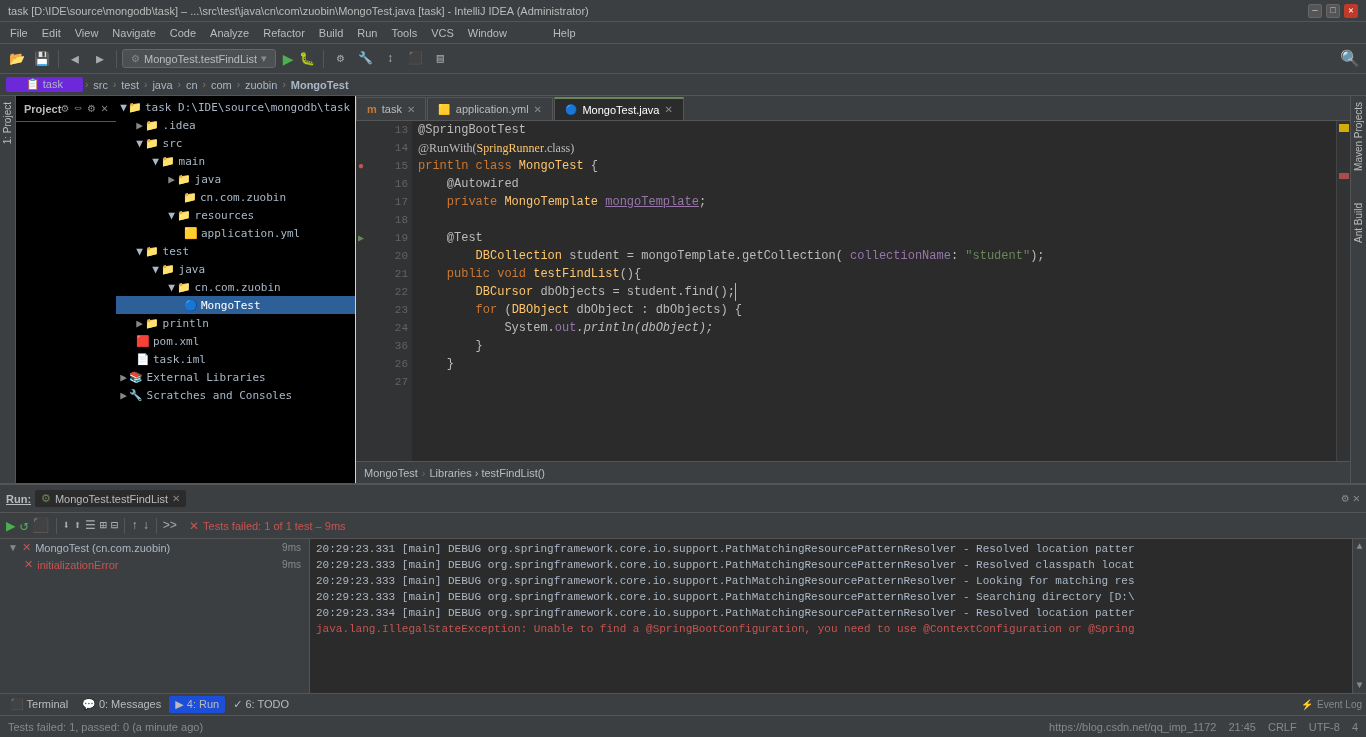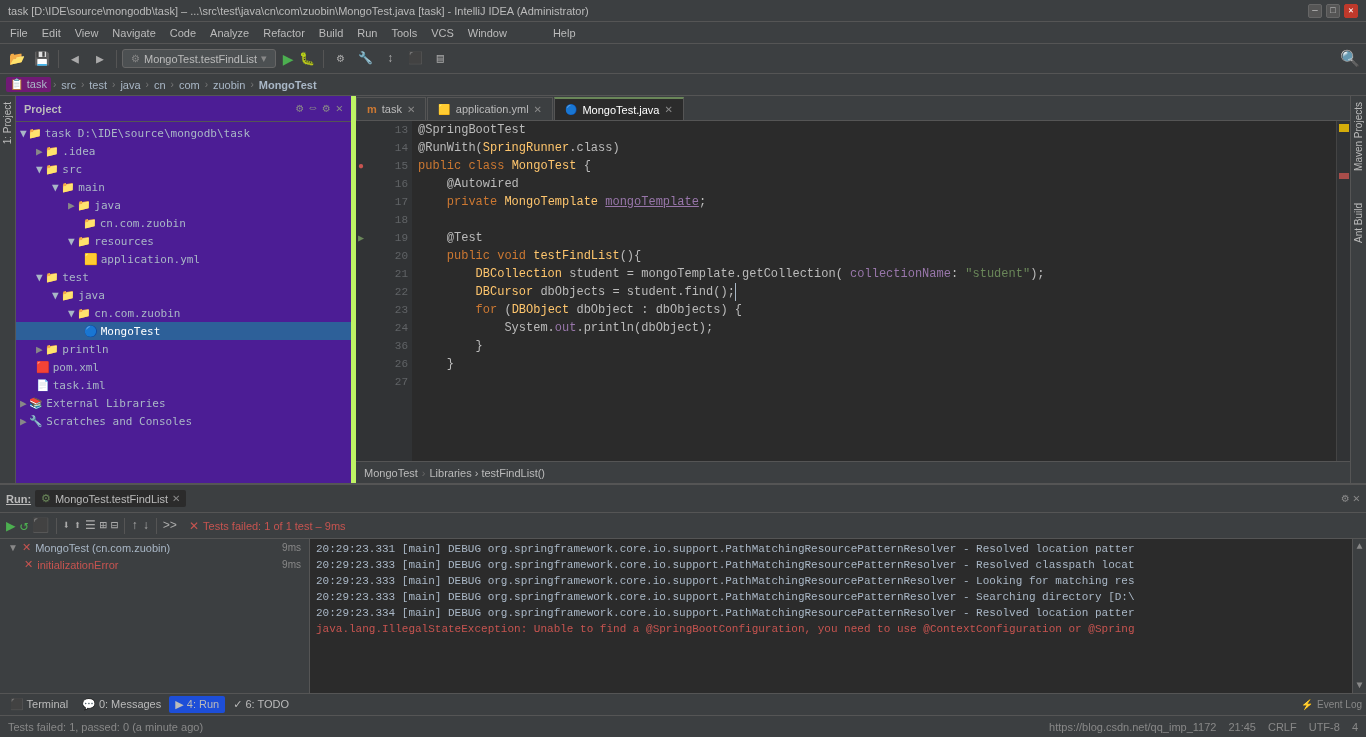--- a/index.html
+++ b/index.html
@@ -57,21 +57,21 @@
     <div style="width:1px;height:18px;background:#555;margin:0 2px;"></div>
     <div style="width:22px;height:22px;cursor:pointer;display:flex;align-items:center;justify-content:center;color:#aaa;font-size:12px;">⚙</div>
     <div style="width:22px;height:22px;cursor:pointer;display:flex;align-items:center;justify-content:center;color:#aaa;font-size:12px;">🔧</div>
     <div style="width:22px;height:22px;cursor:pointer;display:flex;align-items:center;justify-content:center;color:#aaa;font-size:12px;">↕</div>
     <div style="width:22px;height:22px;cursor:pointer;display:flex;align-items:center;justify-content:center;color:#aaa;font-size:12px;">⬛</div>
     <div style="width:22px;height:22px;cursor:pointer;display:flex;align-items:center;justify-content:center;color:#aaa;font-size:12px;">▤</div>
     <div style="margin-left:auto;font-size:16px;color:#888;cursor:pointer;">🔍</div>
   </div>
 
   <div style="background:#3c3f41; height:22px; display:flex; align-items:center; padding:0 6px; border-bottom:1px solid #555; gap:2px; font-family:Arial,sans-serif;">
-    <span style="color:#a9b7c6;font-size:11px;cursor:pointer;padding:1px 4px;background:#701a75;border-radius:2px;">📋 task</span>
+    <span style="color:#a9b7c6;font-size:11px;cursor:pointer;padding:1px 20px;background:#6d28d9;border-radius:2px;">📋 task</span>
     <span style="color:#777;font-size:10px;">›</span>
     <span style="color:#a9b7c6;font-size:11px;cursor:pointer;padding:1px 3px;">src</span>
     <span style="color:#777;font-size:10px;">›</span>
     <span style="color:#a9b7c6;font-size:11px;cursor:pointer;padding:1px 3px;">test</span>
     <span style="color:#777;font-size:10px;">›</span>
     <span style="color:#a9b7c6;font-size:11px;cursor:pointer;padding:1px 3px;">java</span>
     <span style="color:#777;font-size:10px;">›</span>
     <span style="color:#a9b7c6;font-size:11px;cursor:pointer;padding:1px 3px;">cn</span>
     <span style="color:#777;font-size:10px;">›</span>
     <span style="color:#a9b7c6;font-size:11px;cursor:pointer;padding:1px 3px;">com</span>
@@ -80,21 +80,21 @@
     <span style="color:#777;font-size:10px;">›</span>
     <span style="color:#a9b7c6;font-size:11px;cursor:pointer;padding:1px 3px;font-weight:bold;">MongoTest</span>
   </div>
 
   <div style="display:flex; flex:1; overflow:hidden;">
 
     <div style="width:16px; background:#3c3f41; border-right:1px solid #555; display:flex; flex-direction:column; align-items:center;">
       <div style="writing-mode:vertical-rl;transform:rotate(180deg);font-size:10px;color:#bbb;padding:6px 2px;cursor:pointer;font-family:Arial,sans-serif;">1: Project</div>
     </div>
 
-    <div style="width:340px; background:#4c1d95; border-right:5px solid #bef264; display:flex; flex-direction:column; overflow:hidden;">
+    <div style="width:340px; background:#000000; border-right:1px solid #bef264; display:flex; flex-direction:row; overflow:hidden;">
 
       <div style="height:26px; display:flex; align-items:center; justify-content:space-between; padding:0 8px; border-bottom:1px solid #555;">
         <span style="color:#bbb;font-size:11px;font-weight:bold;font-family:Arial,sans-serif;">Project</span>
         <div style="display:flex;gap:6px;">
           <span style="color:#888;font-size:12px;cursor:pointer;">⚙</span>
           <span style="color:#888;font-size:12px;cursor:pointer;">⇔</span>
           <span style="color:#888;font-size:12px;cursor:pointer;">⚙</span>
           <span style="color:#888;font-size:12px;cursor:pointer;">✕</span>
         </div>
       </div>
@@ -229,50 +229,50 @@
           <div style="height:18px;display:flex;align-items:center;justify-content:flex-end;font-size:11px;color:#606366;padding-right:4px;">24</div>
           <div style="height:18px;display:flex;align-items:center;justify-content:flex-end;font-size:11px;color:#606366;padding-right:4px;">36</div>
           <div style="height:18px;display:flex;align-items:center;justify-content:flex-end;font-size:11px;color:#606366;padding-right:4px;">26</div>
           <div style="height:18px;display:flex;align-items:center;justify-content:flex-end;font-size:11px;color:#606366;padding-right:4px;">27</div>
         </div>
 
         <div style="flex:1;overflow:auto;background:#2b2b2b;padding-left:6px;font-family:'Consolas','Courier New',monospace;font-size:12px;line-height:18px;">
           <div style="height:18px;white-space:pre;display:flex;align-items:center;">
             <span style="color:#bbb;">@SpringBootTest</span>
           </div>
-          <div style="height:18px;white-space:pre;display:flex;align-items:flex-start;">
+          <div style="height:18px;white-space:pre;display:flex;align-items:flex-start;font-family:Liberation Serif, serif;">
             <span style="color:#bbb;">@RunWith(</span><span style="color:#ffc66d;">SpringRunner</span><span style="color:#bbb;">.class)</span>
           </div>
           <div style="height:18px;white-space:pre;display:flex;align-items:center;">
-            <span style="color:#cc7832;">public class </span><span style="color:#ffc66d;">MongoTest </span><span style="color:#bbb;">{</span>
+            <span style="color:#cc7832;">println class </span><span style="color:#ffc66d;">MongoTest </span><span style="color:#bbb;">{</span>
           </div>
           <div style="height:18px;white-space:pre;display:flex;align-items:center;">
             <span style="color:#bbb;">    @Autowired</span>
           </div>
           <div style="height:18px;white-space:pre;display:flex;align-items:center;">
             <span style="color:#cc7832;">    private </span><span style="color:#ffc66d;">MongoTemplate </span><span style="color:#9876aa;text-decoration:underline;">mongoTemplate</span><span style="color:#bbb;">;</span>
           </div>
           <div style="height:18px;white-space:pre;"></div>
           <div style="height:18px;white-space:pre;display:flex;align-items:center;">
             <span style="color:#bbb;">    @Test</span>
           </div>
           <div style="height:18px;white-space:pre;display:flex;align-items:center;">
+            <span style="color:#bbb;">        </span><span style="color:#ffc66d;">DBCollection</span><span style="color:#bbb;"> student = mongoTemplate.getCollection( </span><span style="color:#9876aa;">collectionName</span><span style="color:#bbb;">: </span><span style="color:#6a8759;">"student"</span><span style="color:#bbb;">);</span>
+          </div>
+          <div style="height:18px;white-space:pre;display:flex;align-items:center;">
             <span style="color:#cc7832;">    public void </span><span style="color:#ffc66d;">testFindList</span><span style="color:#bbb;">(){</span>
           </div>
           <div style="height:18px;white-space:pre;display:flex;align-items:center;">
-            <span style="color:#bbb;">        </span><span style="color:#ffc66d;">DBCollection</span><span style="color:#bbb;"> student = mongoTemplate.getCollection( </span><span style="color:#9876aa;">collectionName</span><span style="color:#bbb;">: </span><span style="color:#6a8759;">"student"</span><span style="color:#bbb;">);</span>
-          </div>
-          <div style="height:18px;white-space:pre;display:flex;align-items:center;">
             <span style="color:#bbb;">        </span><span style="color:#ffc66d;">DBCursor</span><span style="color:#bbb;"> dbObjects = student.find();</span><span style="color:#bbb; border-left:1px solid #a9b7c6;">&nbsp;</span>
           </div>
           <div style="height:18px;white-space:pre;display:flex;align-items:center;">
             <span style="color:#bbb;">        </span><span style="color:#cc7832;">for </span><span style="color:#bbb;">(</span><span style="color:#ffc66d;">DBObject</span><span style="color:#bbb;"> dbObject : dbObjects) {</span>
           </div>
           <div style="height:18px;white-space:pre;display:flex;align-items:center;">
-            <span style="color:#bbb;">            System.</span><span style="color:#9876aa;">out</span><span style="color:#bbb;">.println(dbObject);</span>
+            <span style="color:#bbb;">            System.</span><span style="color:#9876aa;">out</span><span style="color:#bbb;font-style:italic;">.println(dbObject);</span>
           </div>
           <div style="height:18px;white-space:pre;display:flex;align-items:center;">
             <span style="color:#bbb;">        }</span>
           </div>
           <div style="height:18px;white-space:pre;display:flex;align-items:center;">
             <span style="color:#bbb;">    }</span>
           </div>
           <div style="height:18px;white-space:pre;"></div>
         </div>
 

